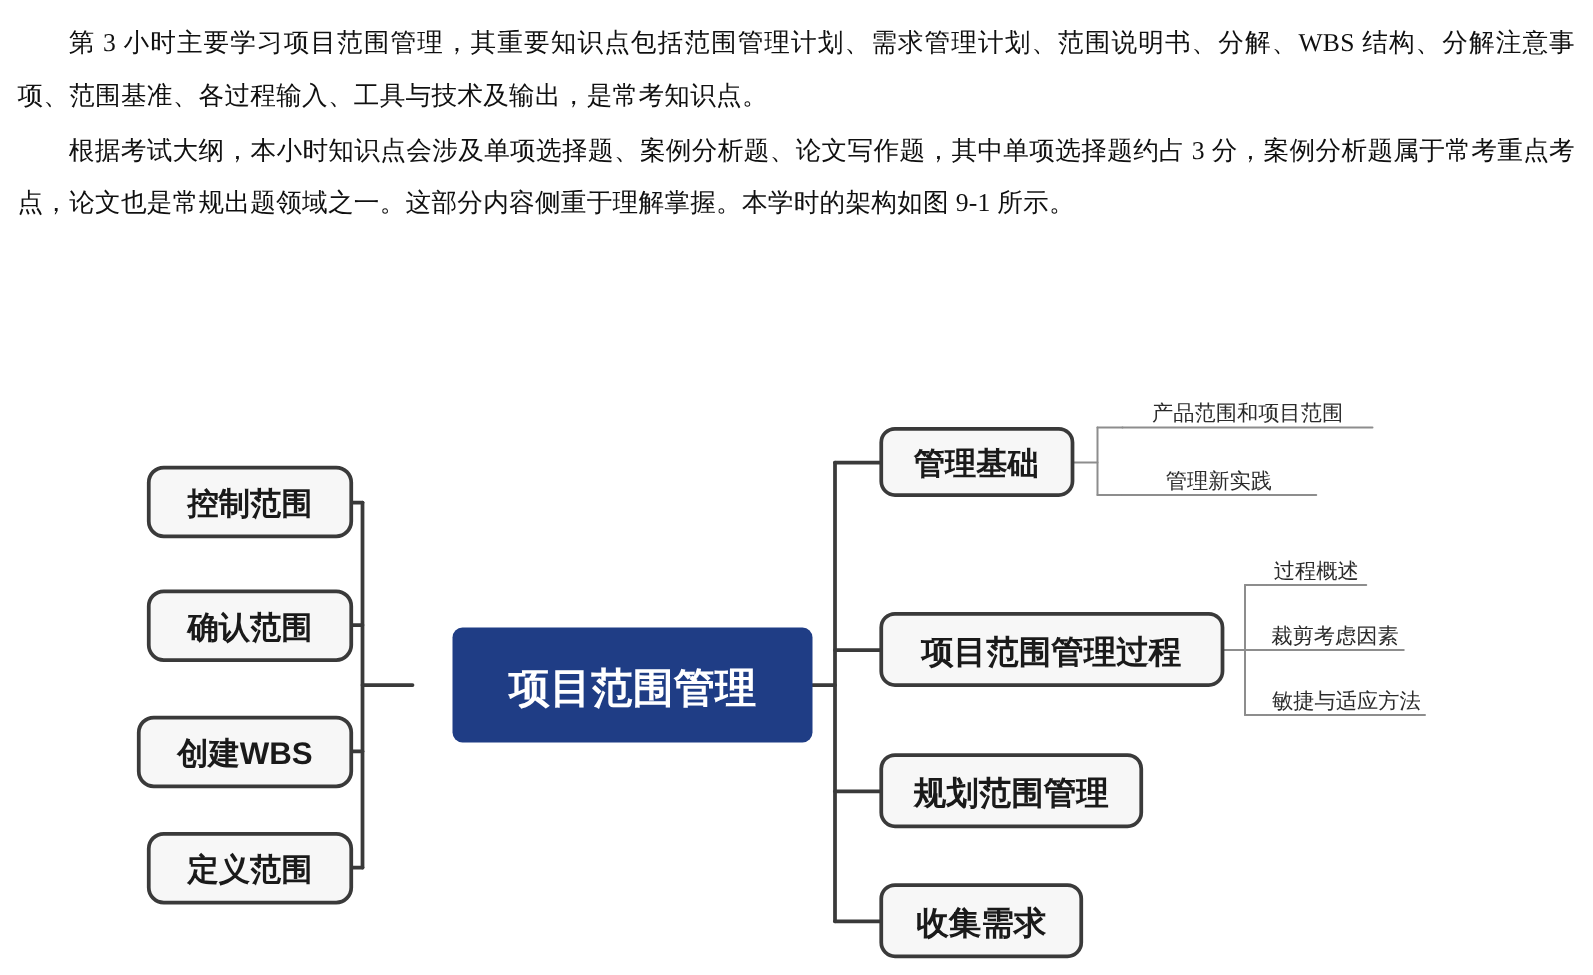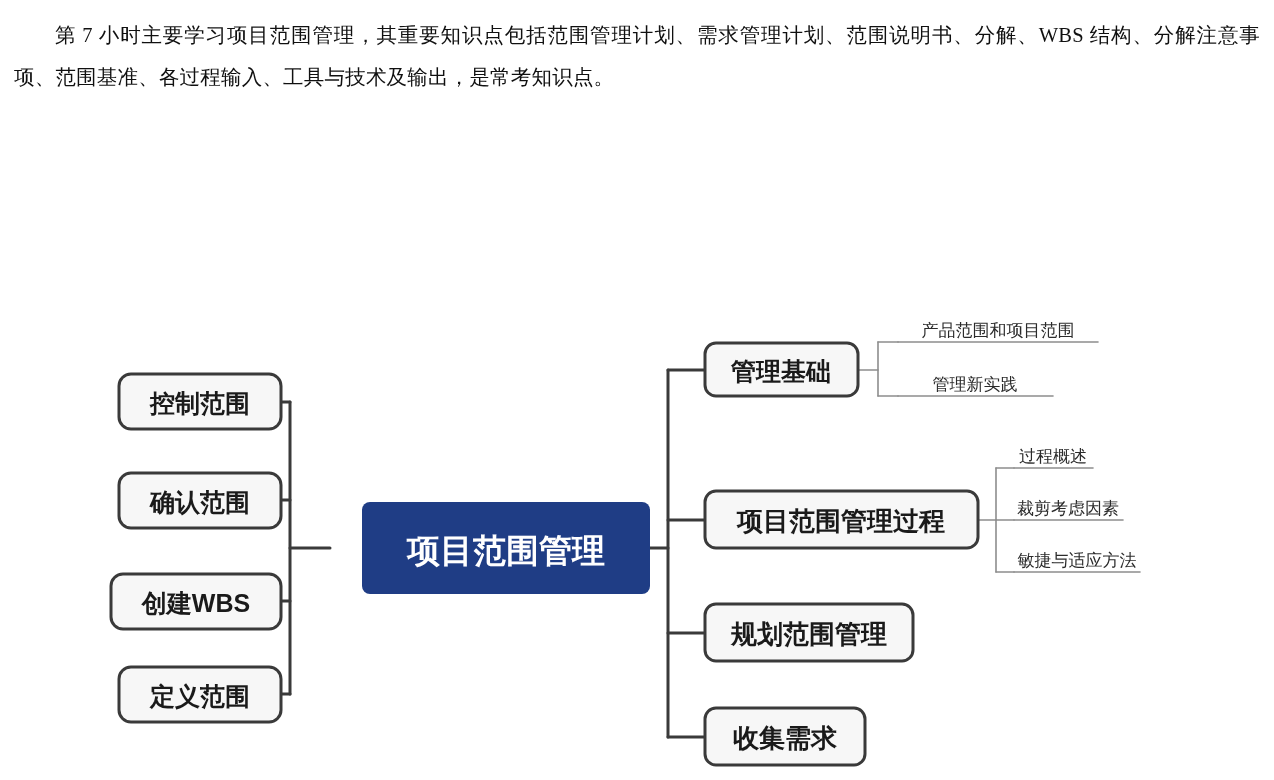--- a/index.html
+++ b/index.html
@@ -99,21 +99,22 @@
     font-weight: normal;
     fill: #2b2b2b;
     text-anchor: middle;
     dominant-baseline: alphabetic;
   }
 </style>
 </head>
 <body>
 
 <div id="doc-text">
-  <p class="para" id="para-1">第 7 小时主要学习项目范围管理，其重要知识点包括范围管理计划、需求管理计划、范围说明书、分解、WBS 结构、分解注意事项、范围基准、各过程输入、工具与技术及输出，是常考知识点。</p>
+  <p class="para" id="para-1">第 3 小时主要学习项目范围管理，其重要知识点包括范围管理计划、需求管理计划、范围说明书、分解、WBS 结构、分解注意事项、范围基准、各过程输入、工具与技术及输出，是常考知识点。</p>
+  <p class="para" id="para-2">根据考试大纲，本小时知识点会涉及单项选择题、案例分析题、论文写作题，其中单项选择题约占 3 分，案例分析题属于常考重点考点，论文也是常规出题领域之一。这部分内容侧重于理解掌握。本学时的架构如图 9-1 所示。</p>
 </div>
 
 <div id="diagram-wrap">
   <svg id="mindmap-svg" viewBox="0 0 1274 484" xmlns="http://www.w3.org/2000/svg">
 
     <path class="connector" d="M 330 252 L 290 252"></path>
 
     <path class="connector" d="M 290 106 L 290 398"></path>
 
     <path class="connector" d="M 281 106 L 290 106"></path>

